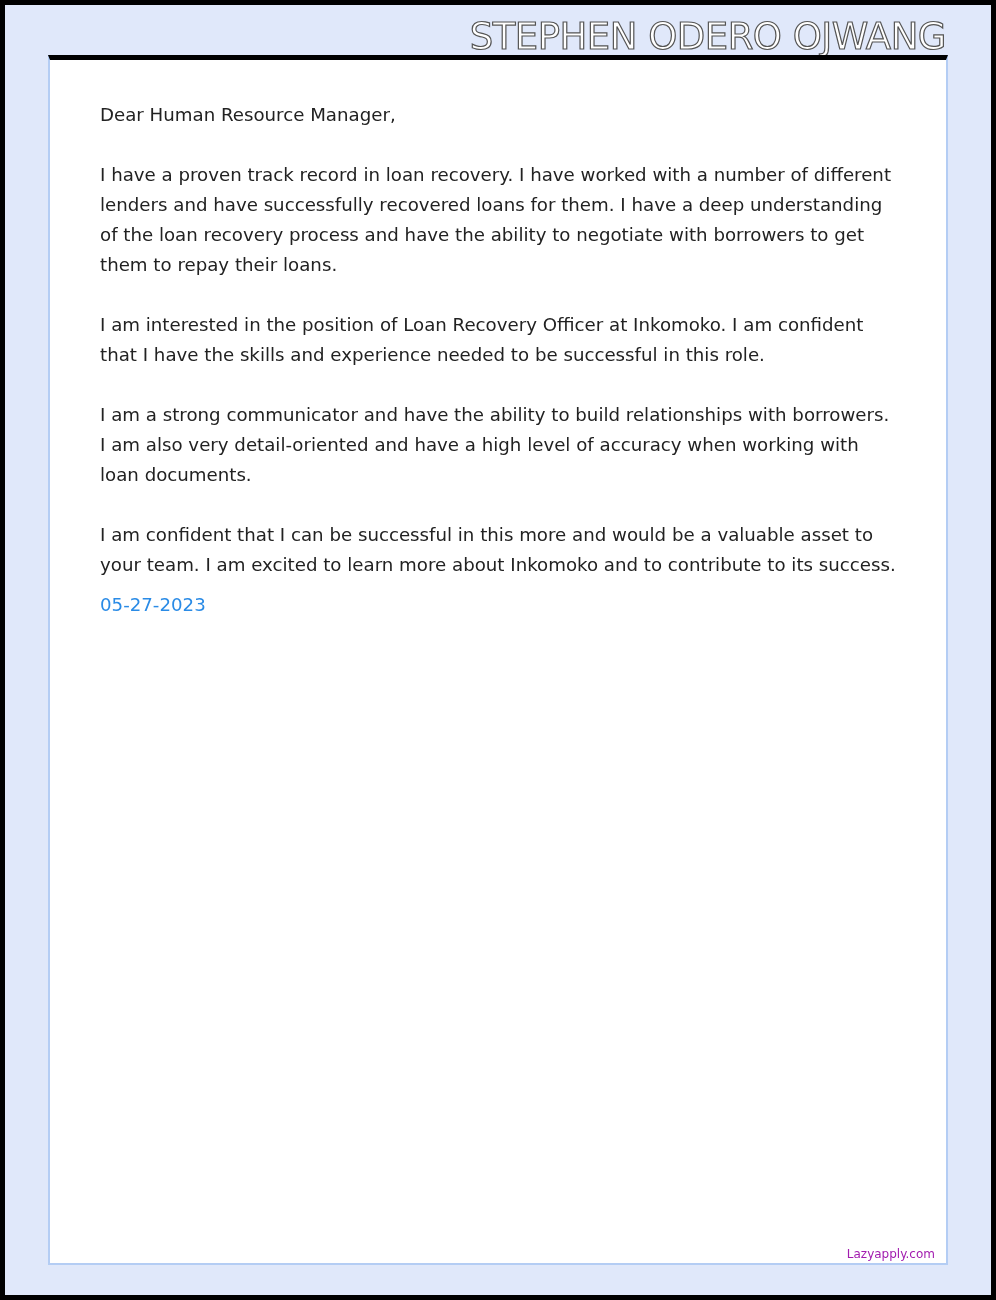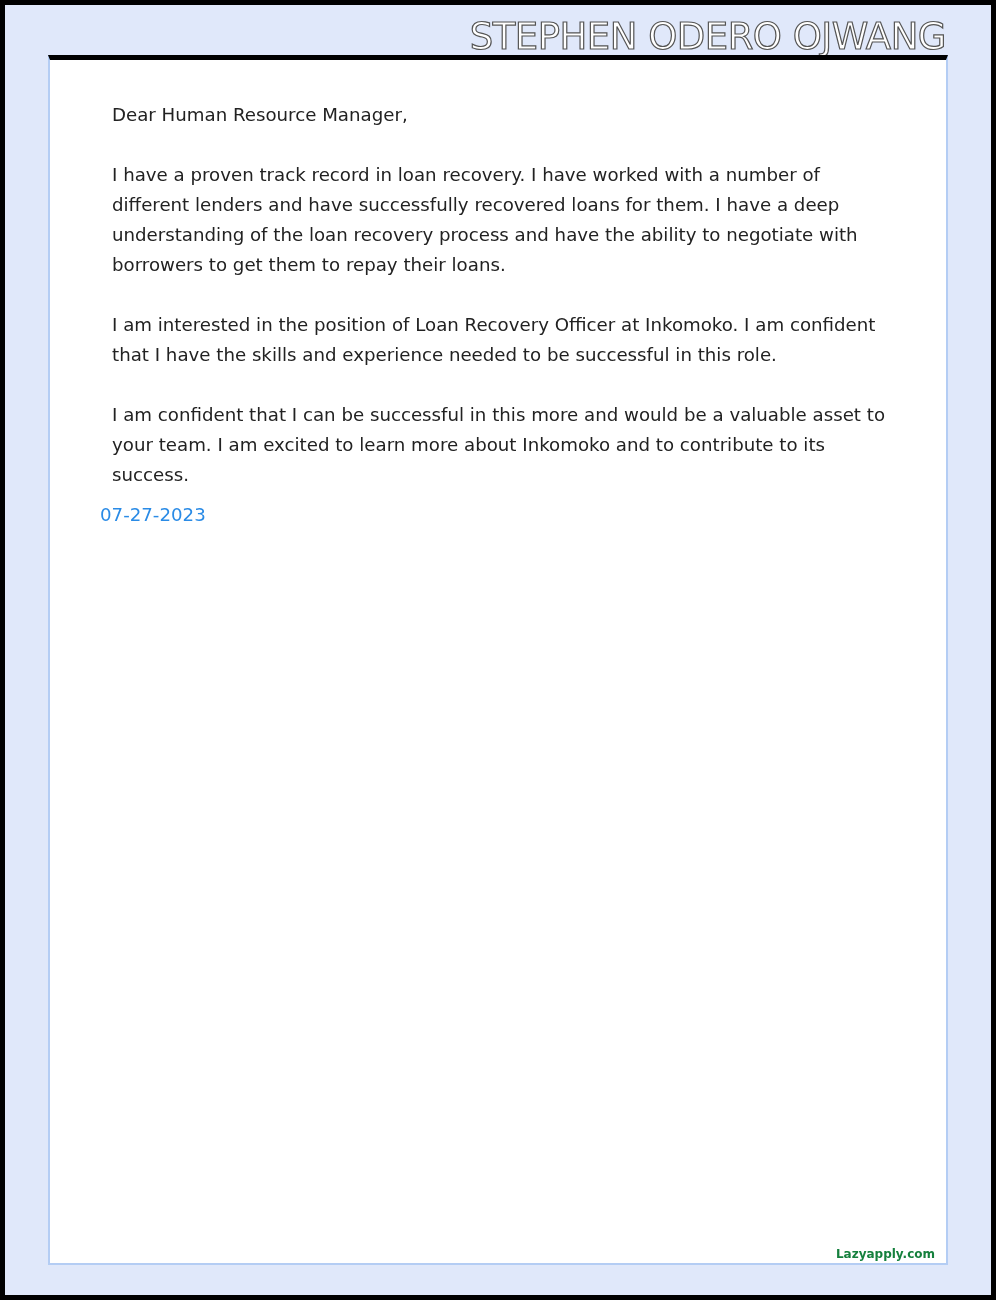--- a/index.html
+++ b/index.html
@@ -38,43 +38,43 @@
     border-bottom: 2px solid #b4cdf4;
   }
   .letter {
     position: absolute;
     left: 50px; top: 40px;
     width: 800px;
     font-size: 18.2px;
     line-height: 30px;
     color: #222222;
   }
-  .letter p { margin: 0 0 30px 12px; }
+  .letter p { margin: 0 0 30px 0; }
   .letter p.greeting { margin-bottom: 30px; }
   .date {
     color: #2a8be6;
     margin-top: -20px;
   }
   .footer {
     position: absolute;
     right: 11px; bottom: 2px;
     font-size: 12px;
-    color: #15803d;
-    font-weight: bold;
+    color: #a21caf;
   }
 </style>
 </head>
 <body>
 
 <div class="page">
   <div class="name">STEPHEN ODERO OJWANG</div>
 
   <div class="card">
     <div class="letter">
       <p class="greeting">Dear Human Resource Manager,</p>
       <p>I have a proven track record in loan recovery. I have worked with a number of different lenders and have successfully recovered loans for them. I have a deep understanding of the loan recovery process and have the ability to negotiate with borrowers to get them to repay their loans.</p>
       <p>I am interested in the position of Loan Recovery Officer at Inkomoko. I am confident that I have the skills and experience needed to be successful in this role.</p>
+      <p>I am a strong communicator and have the ability to build relationships with borrowers. I am also very detail-oriented and have a high level of accuracy when working with loan documents.</p>
       <p>I am confident that I can be successful in this more and would be a valuable asset to your team. I am excited to learn more about Inkomoko and to contribute to its success.</p>
-      <div class="date">07-27-2023</div>
+      <div class="date">05-27-2023</div>
     </div>
     <div class="footer">Lazyapply.com</div>
   </div>
 </div>
 
 </body></html>

